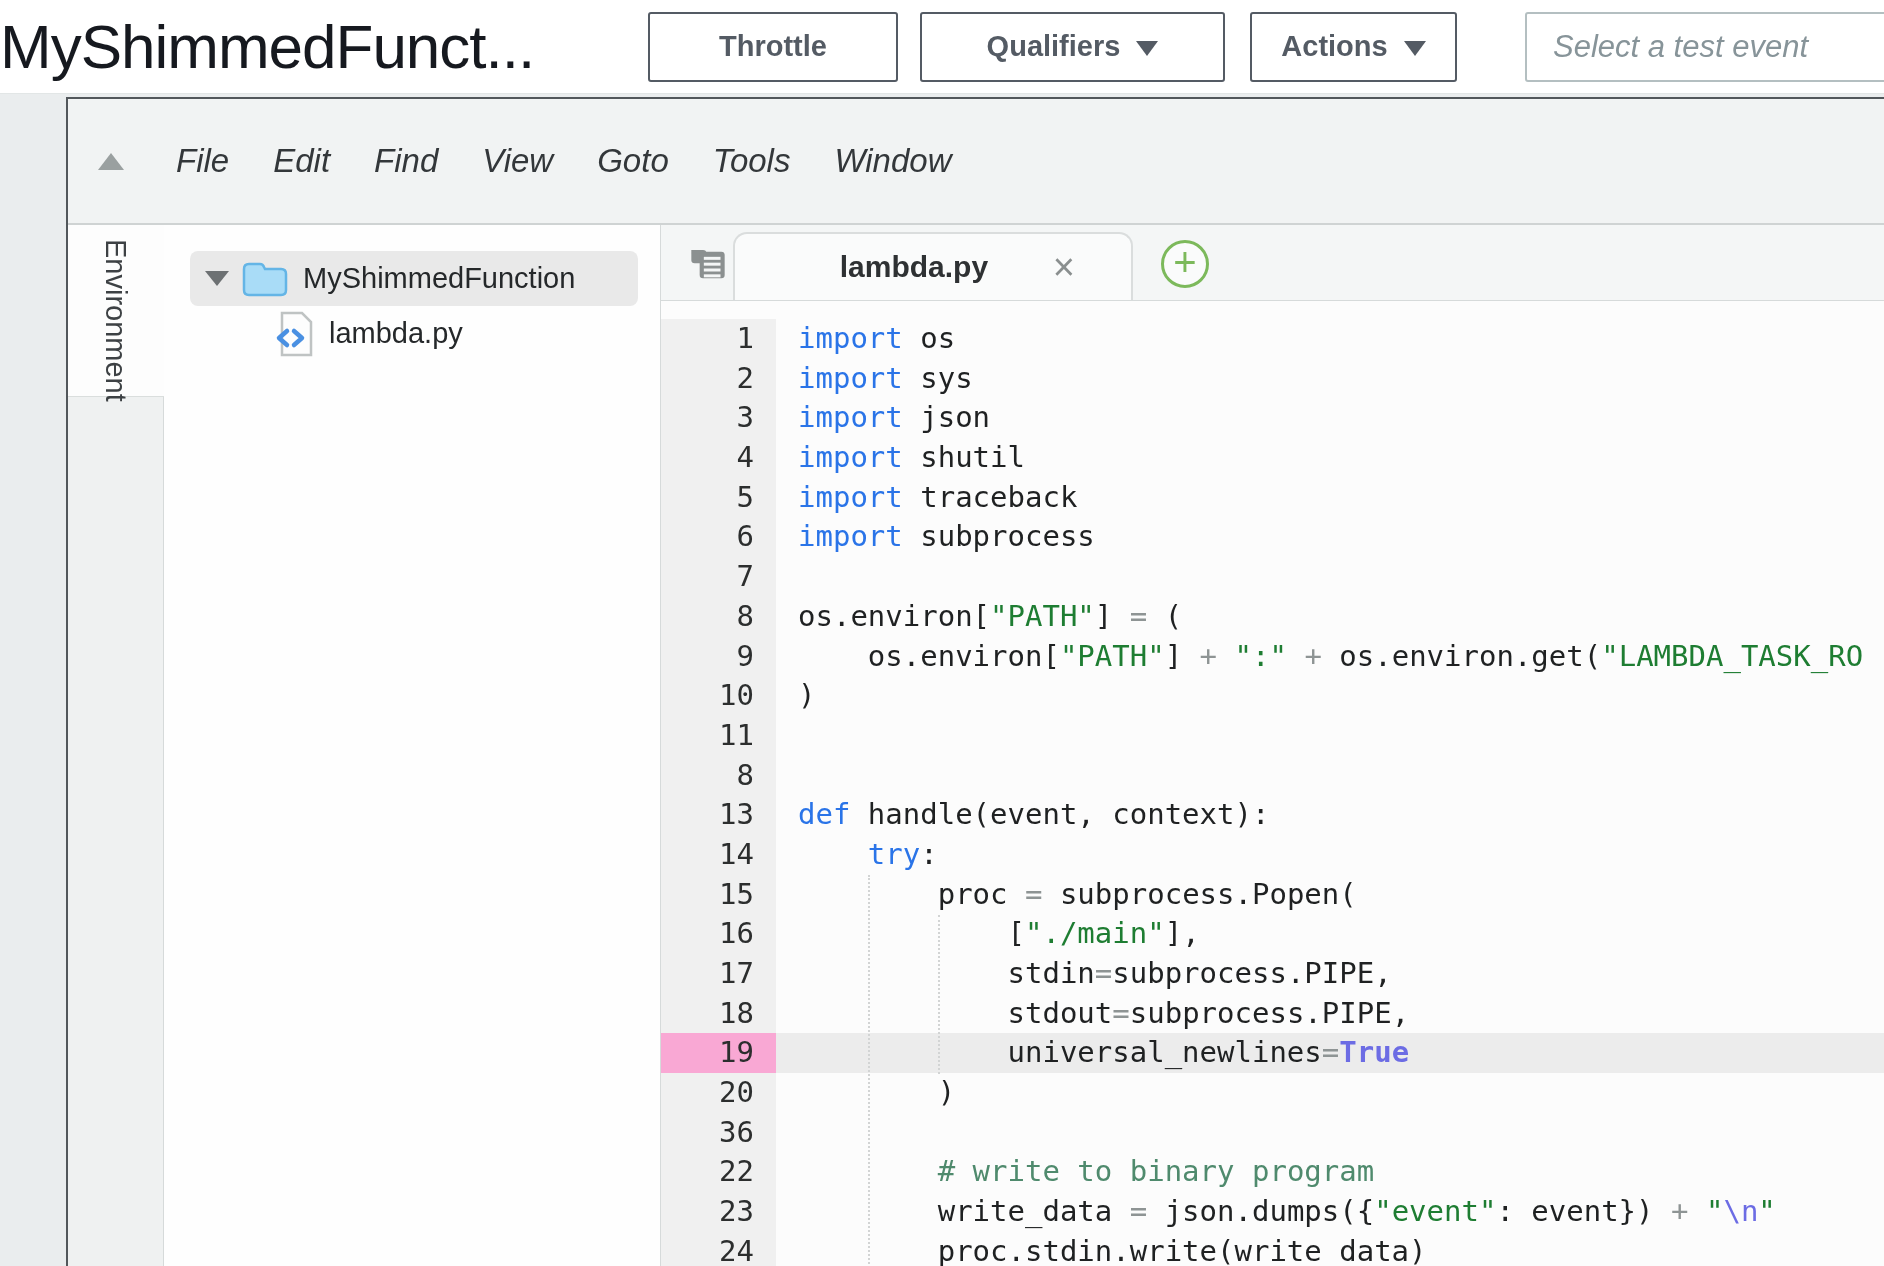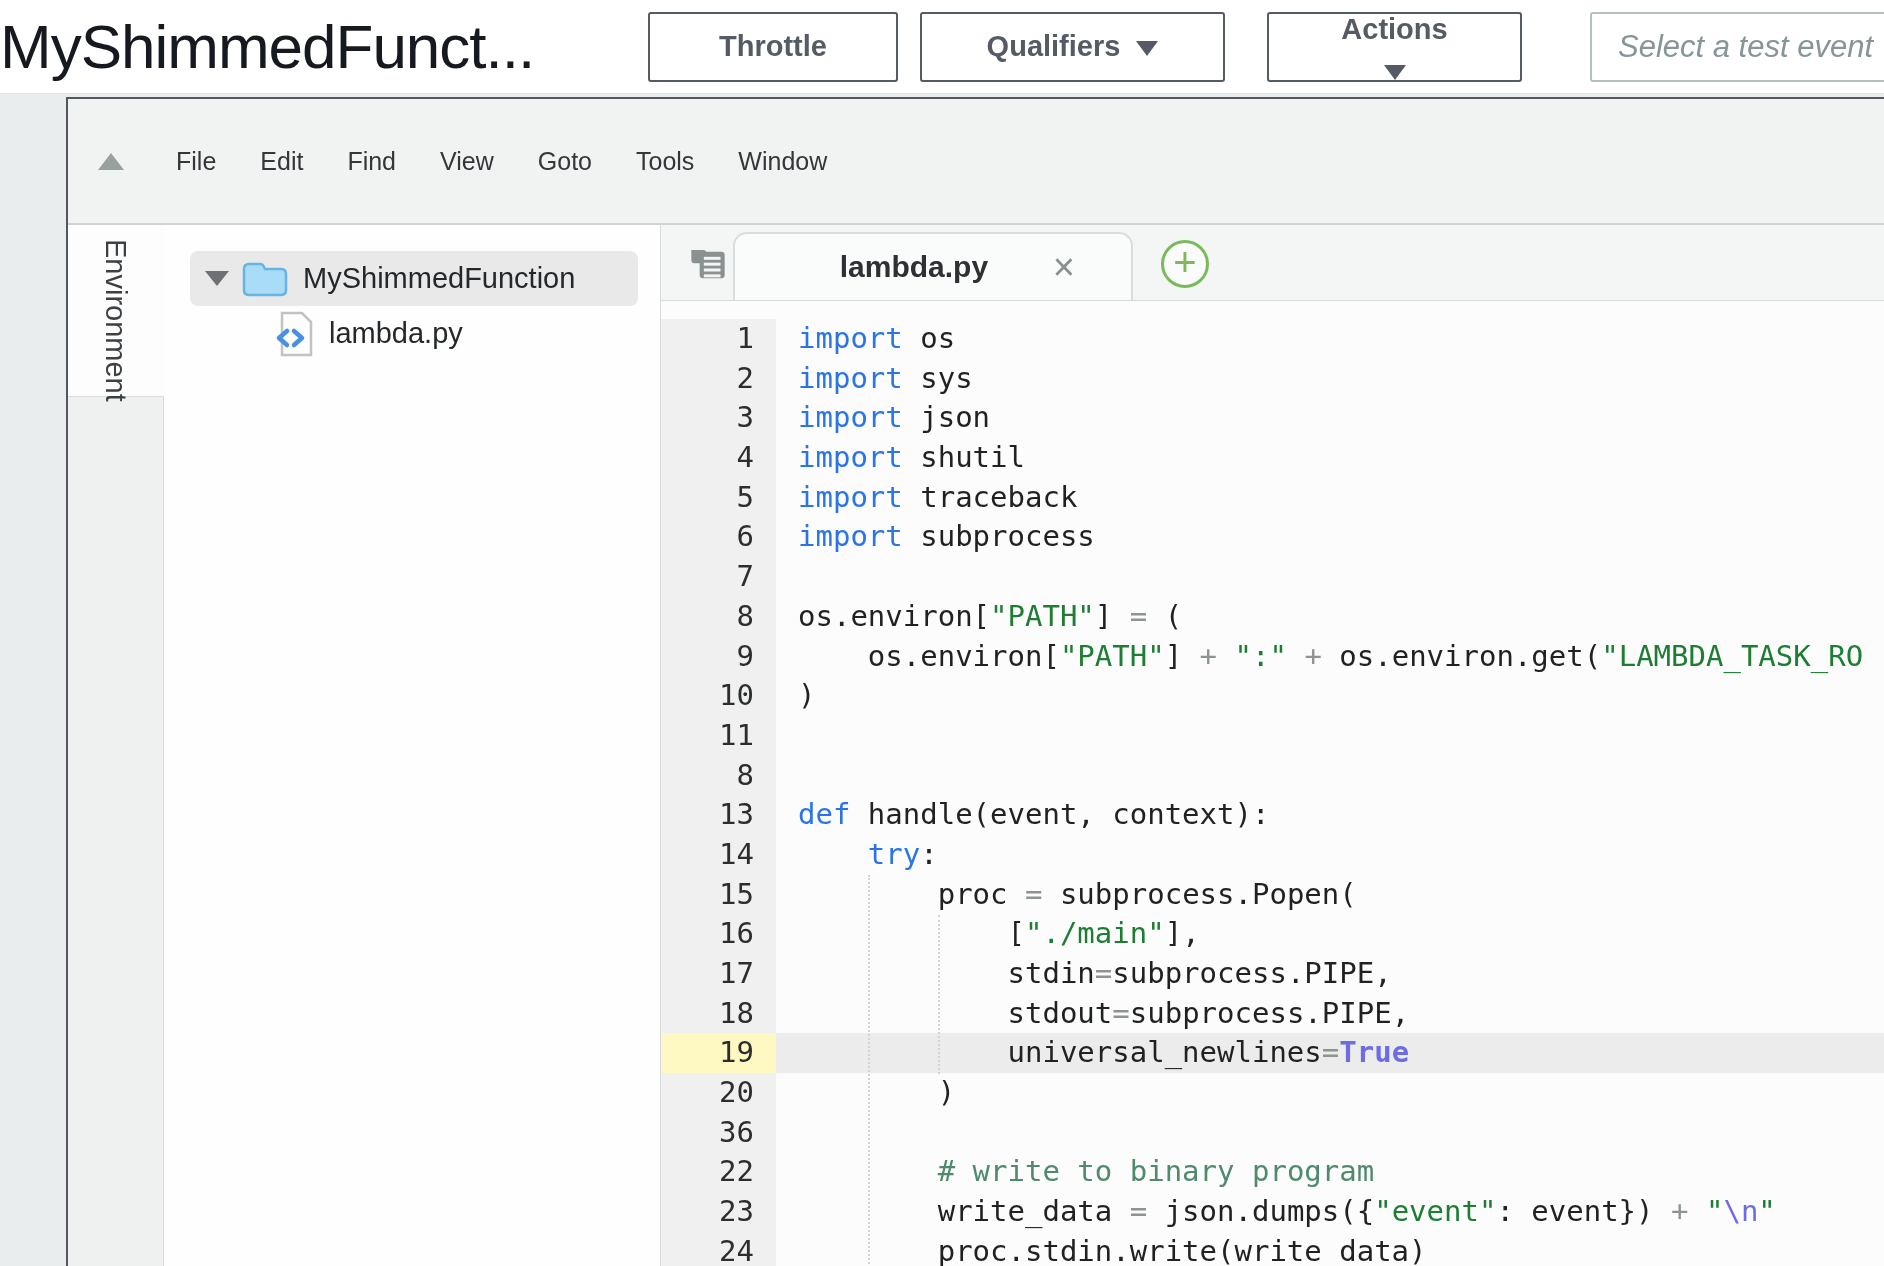--- a/index.html
+++ b/index.html
@@ -10,38 +10,38 @@
   .top-header { position:absolute; left:0; top:0; width:1884px; height:94px;
     background:#ffffff; border-bottom:1px solid #e2e6e6;
     display:flex; align-items:center; }
   .fn-title { font-size:62px; font-weight:400; color:#16191f; letter-spacing:-1px;
     white-space:nowrap; width:648px; overflow:hidden; flex:none; }
   .hdr-btn { height:70px; border:2px solid #545b64; border-radius:3px; background:#fff;
     color:#545b64; font-size:29px; font-weight:700; display:flex; align-items:center;
     justify-content:center; gap:16px; cursor:pointer; flex:none; }
   .btn-throttle { width:250px;align-items:center; }
   .btn-qualifiers { width:305px; margin-left:22px; }
-  .btn-actions { width:255px; margin-left:42px;flex-direction:column; }
+  .btn-actions { width:207px; margin-left:25px; }
   .caret-down { width:0; height:0; border-left:11px solid transparent;
     border-right:11px solid transparent; border-top:15px solid #545b64; margin-top:3px; }
   .test-event-box { height:70px; width:380px; margin-left:68px; flex:none;
     border:2px solid #b4bfc1; border-radius:3px; background:#fff;
     display:flex; align-items:center; padding-left:26px;
     font-size:31px; font-style:italic; color:#879499; white-space:nowrap; overflow:hidden; }
 
   
   .ide-panel { position:absolute; left:66px; top:97px; width:1830px; height:1182px;
     background:#fff; border:2px solid #52575b; display:flex; flex-direction:column; }
 
   .menubar { height:126px; background:#f1f3f3; border-bottom:2px solid #cfd3d3;
     display:flex; align-items:center; padding-left:30px; flex:none; }
   .collapse-tri { width:0; height:0; border-left:13px solid transparent;
     border-right:13px solid transparent; border-bottom:17px solid #9aa0a0;
     margin-right:52px; cursor:pointer; }
-  .menu-item { font-size:25px; color:#33373a; margin-right:44px; cursor:pointer; }
+  .menu-item { font-size:33px; color:#33373a; margin-right:44px; cursor:pointer;font-style:italic; }
 
   .panel-body { flex:1; display:flex; min-height:0; }
 
   
   .env-strip { width:96px; flex:none; background:#eff1f1; border-right:1px solid #d6dada;
     position:relative; }
   .env-tab { position:absolute; left:0; top:0; width:96px; height:172px; background:#fdfdfd;
     border-bottom:1px solid #dadedd; cursor:pointer; }
   .env-label { position:absolute; top:14px; left:50%; transform:translateX(-50%);
     writing-mode:vertical-rl; font-size:29px; color:#3d4144; white-space:nowrap; }
@@ -75,21 +75,21 @@
     background:#fafbfb; line-height:0; padding-bottom:4px; }
 
   .code-scroll { flex:1; background:#fcfcfc; position:relative; overflow:hidden;
     font-family:"DejaVu Sans Mono", monospace; font-size:29px; padding-top:18px; }
   .code-row { height:39.7px; display:flex; align-items:center; }
   .ln-cell { width:115px; flex:none; background:#f0f0f0; height:100%;
     text-align:right; padding-right:22px; color:#2c2e2e; font-size:29px;
     line-height:39.7px; cursor:pointer; }
   .code-row pre { padding-left:22px; font-family:inherit; font-size:29px;
     line-height:39.7px; color:#1f2122; white-space:pre; flex:1; height:100%; }
-  .code-row.active .ln-cell { background:#fef9c3; }
+  .code-row.active .ln-cell { background:#f9a8d4; }
   .code-row.active pre { background:#ececec; }
   .tok-kw { color:#2a74e8; }
   .tok-str { color:#1e7d32; }
   .tok-cst { color:#6c6ce4;font-weight:bold; }
   .tok-esc { color:#6c6ce4; }
   .tok-com { color:#4f8a6d;text-align:center; }
   .tok-op { color:#8e9494; }
   .indent-guide { position:absolute; border-left:2px dotted #d2d4d4; width:0; }
   .guide-4 { left:calc(137px + 4ch); top:574px; height:397px; }
   .guide-8 { left:calc(137px + 8ch); top:614px; height:159px; }

